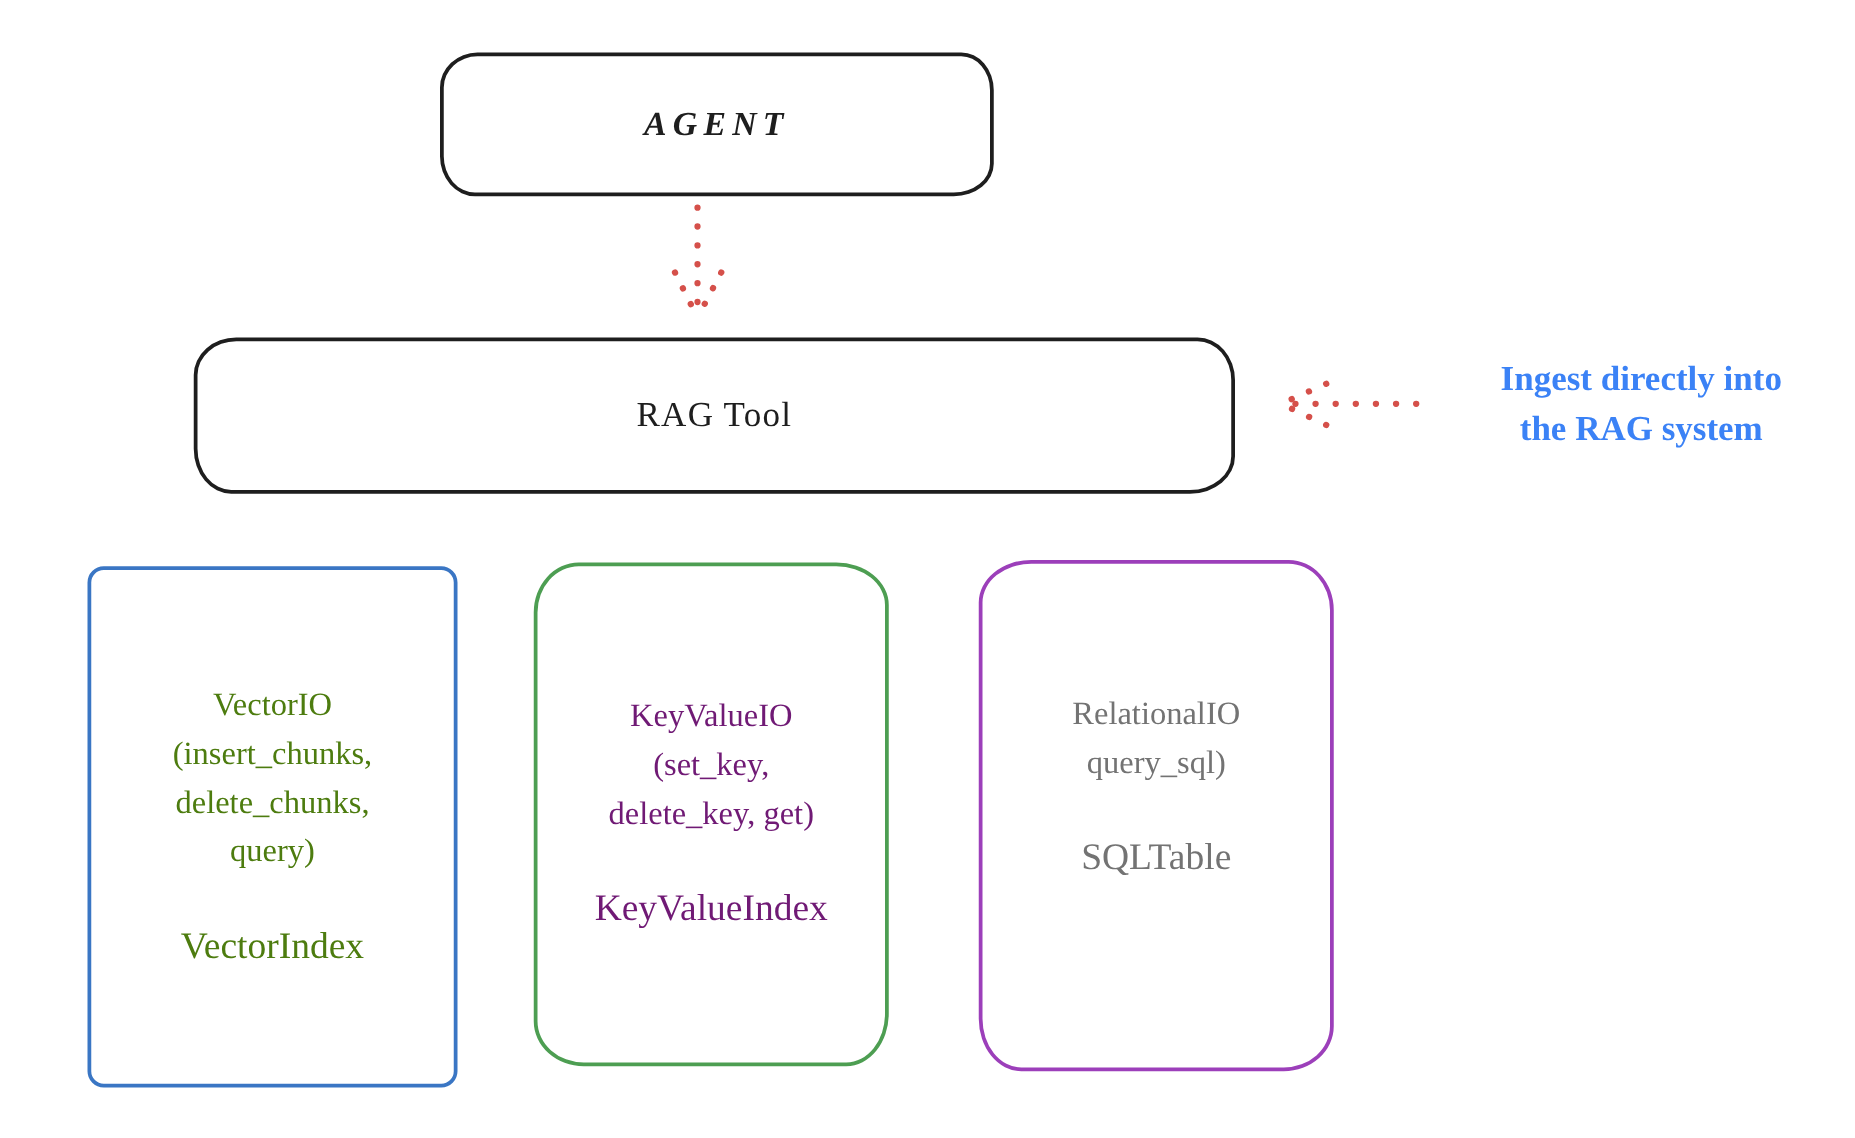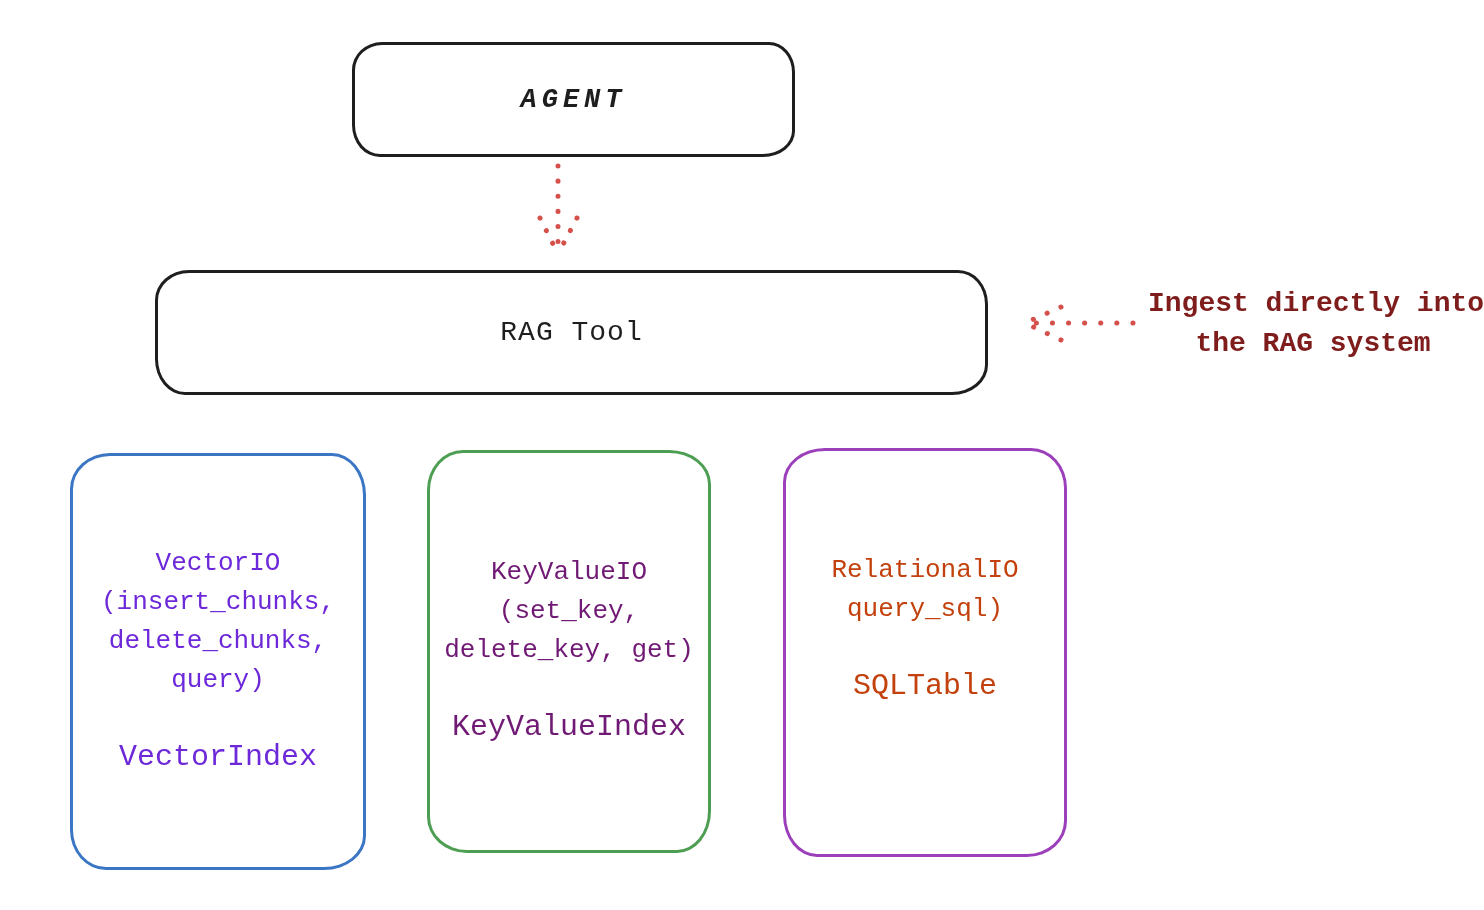--- a/index.html
+++ b/index.html
@@ -2,21 +2,21 @@
 <html><head>
 <meta charset="utf-8">
 <style>
   html, body { margin: 0; padding: 0; background: #ffffff; }
   #canvas {
     position: relative;
     width: 1484px;
     height: 888px;
     background: #ffffff;
     overflow: hidden;
-    font-family: Liberation Mono, monospace;
+    font-family: Liberation Serif, serif;
     color: #1e1e1e;
   }
   .node {
     position: absolute;
     background: #ffffff;
     border: 3.5px solid #1e1e1e;
     box-sizing: border-box;
     display: flex;
     align-items: center;
     justify-content: center;
@@ -110,39 +110,39 @@
   </div>
 
   <svg class="arrow-svg" style="left:1015px; top:295px;" width="125" height="60" viewBox="0 0 125 60">
     <g stroke="#d5504a" stroke-width="5" stroke-linecap="round" fill="none">
       <path d="M118 28 L16 28" stroke-dasharray="0.1 16"></path>
       <path d="M46 12 L10 28" stroke-dasharray="0.1 15"></path>
       <path d="M46 45 L10 28" stroke-dasharray="0.1 15"></path>
     </g>
   </svg>
 
-  <div class="annotation-text" style="color:#7f1d1d;">
+  <div class="annotation-text" style="color:#3b82f6;">
     <div>Ingest directly into</div>
     <div>the RAG system</div>
   </div>
 
-  <div class="store-box store-vector" style="border-color:#3a76c4; color:#6d28d9;">
+  <div class="store-box store-vector" style="border-color:#3a76c4; color:#4d7c0f;border-radius:13px;">
     <div class="store-line">VectorIO</div>
     <div class="store-line">(insert_chunks,</div>
     <div class="store-line">delete_chunks,</div>
     <div class="store-line">query)</div>
     <div class="index-label">VectorIndex</div>
   </div>
 
   <div class="store-box store-keyvalue" style="border-color:#4d9e52; color:#701a75;">
     <div class="store-line">KeyValueIO</div>
     <div class="store-line">(set_key,</div>
     <div class="store-line">delete_key, get)</div>
     <div class="index-label">KeyValueIndex</div>
   </div>
 
-  <div class="store-box store-relational" style="border-color:#9c3fba; color:#c2410c;">
+  <div class="store-box store-relational" style="border-color:#9c3fba; color:#737373;">
     <div class="store-line">RelationalIO</div>
     <div class="store-line">query_sql)</div>
     <div class="index-label">SQLTable</div>
   </div>
 
 </div>
 
 </body></html>

